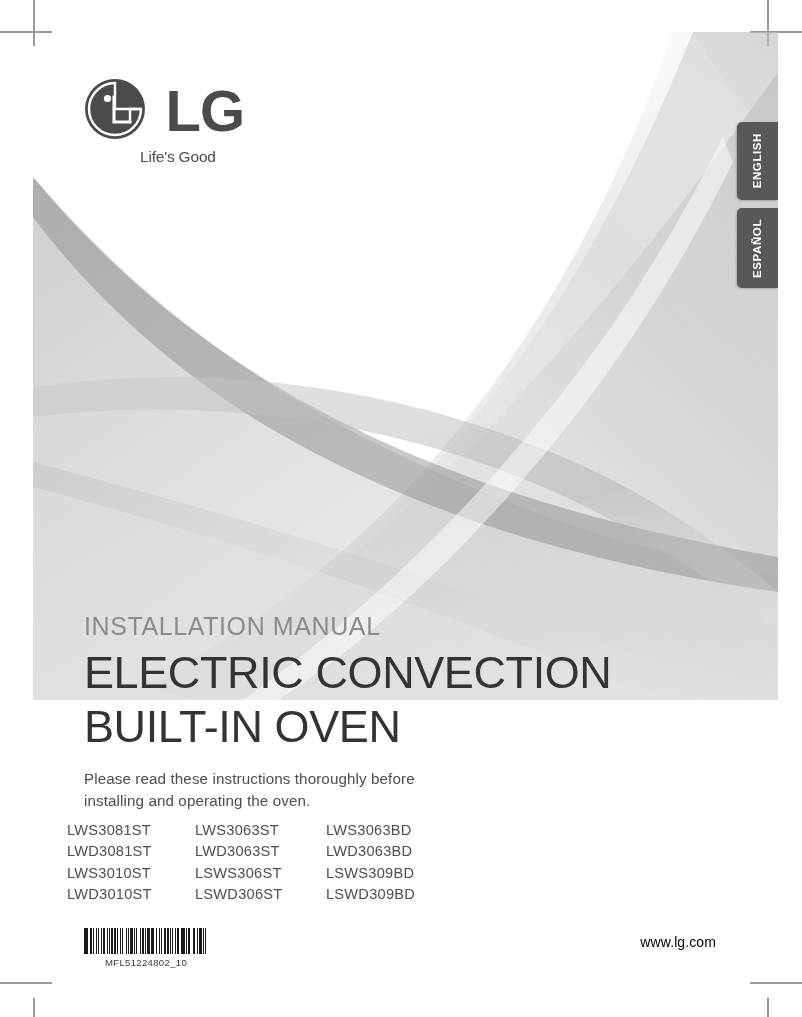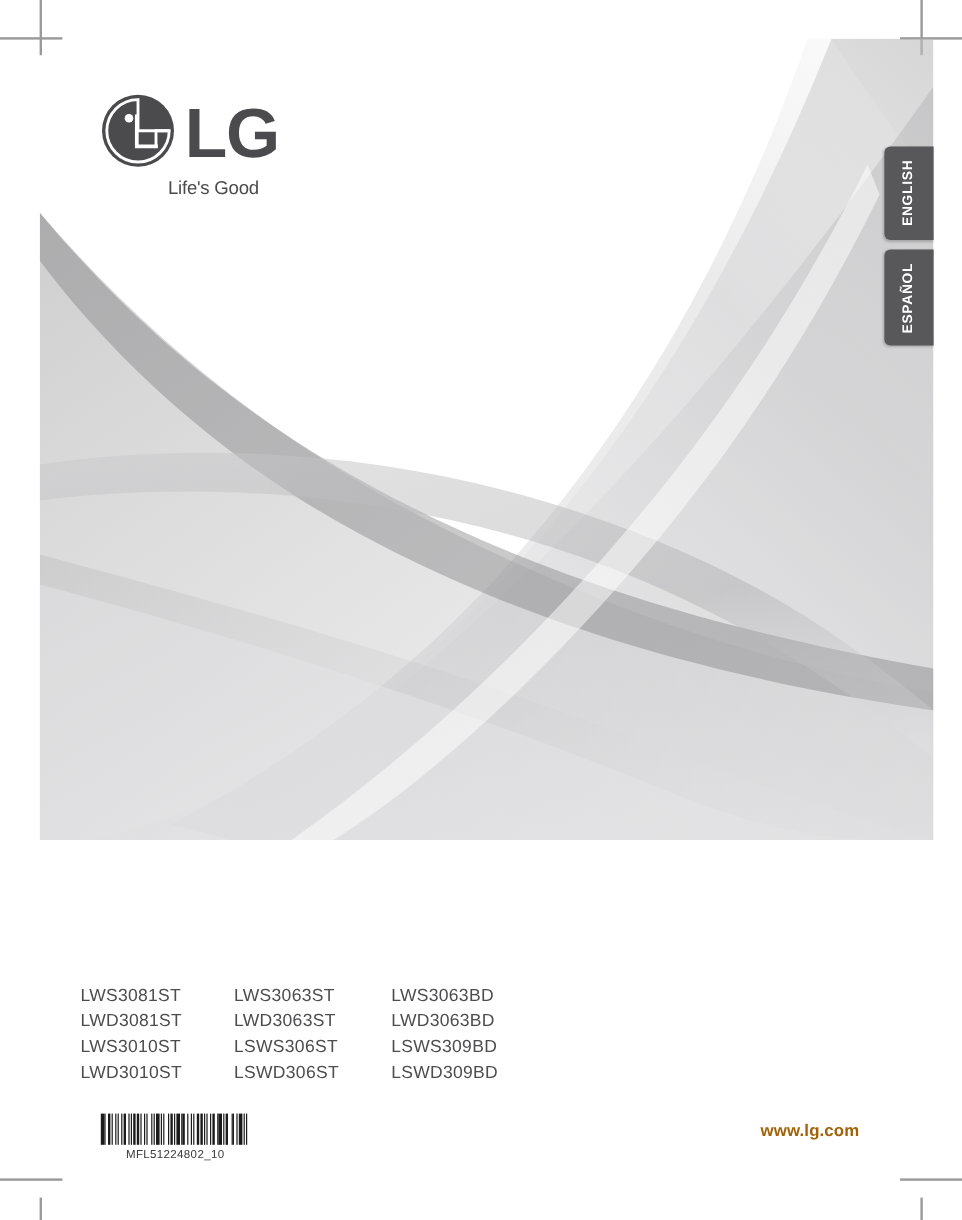--- a/index.html
+++ b/index.html
@@ -80,21 +80,21 @@
   }
 
   
   #logo {
     position: absolute;
     left: 84px;
     top: 78px;
     width: 160px;
   }
   #logo .mark { display: block; }
-  .logo-row { display: flex; align-items: center; }
+  .logo-row { display: flex; align-items: center; justify-content: space-between; }
   .logo-word {
     font-size: 58px;
     font-weight: bold;
     color: #4b4b4d;
     letter-spacing: -1px;
     line-height: 0.86;
     margin-left: 8px;
     font-family: "Liberation Sans", sans-serif;
   }
   .logo-tagline {
@@ -176,22 +176,22 @@
     text-align: center;
     font-size: 9.6px;
     color: #3a3a3c;
     letter-spacing: 0.3px;
   }
   #website {
     position: absolute;
     right: 86px;
     top: 934px;
     font-size: 14px;
-    font-weight: bold;
-    color: #a16207;
+    font-weight: normal;
+    color: #000000;
     letter-spacing: 0.1px;
   }
 </style>
 </head>
 <body>
 
 <div id="page">
 
   <div class="crop v crop-tl-v"></div>
   <div class="crop h crop-tl-h"></div>
@@ -272,20 +272,27 @@
           <circle cx="23.5" cy="20.5" r="3.6" fill="#ffffff"></circle>
           <path d="M30 19 L30 44 L46 44" fill="none" stroke="#ffffff" stroke-width="3.1" stroke-linecap="square"></path>
           <path d="M57 31 L46 31 L46 44" fill="none" stroke="#ffffff" stroke-width="2.4"></path>
         </svg>
       </span>
       <span class="logo-word">LG</span>
     </div>
     <div class="logo-tagline">Life's Good</div>
   </div>
 
+  <div id="titles">
+    <div class="kicker">INSTALLATION MANUAL</div>
+    <div class="title-main">ELECTRIC CONVECTION
+BUILT-IN OVEN</div>
+    <div class="subtitle">Please read these instructions thoroughly before
+installing and operating the oven.</div>
+  </div>
 
   <div id="models">
     <div class="model">LWS3081ST</div>
     <div class="model">LWS3063ST</div>
     <div class="model">LWS3063BD</div>
     <div class="model">LWD3081ST</div>
     <div class="model">LWD3063ST</div>
     <div class="model">LWD3063BD</div>
     <div class="model">LWS3010ST</div>
     <div class="model">LSWS306ST</div>

